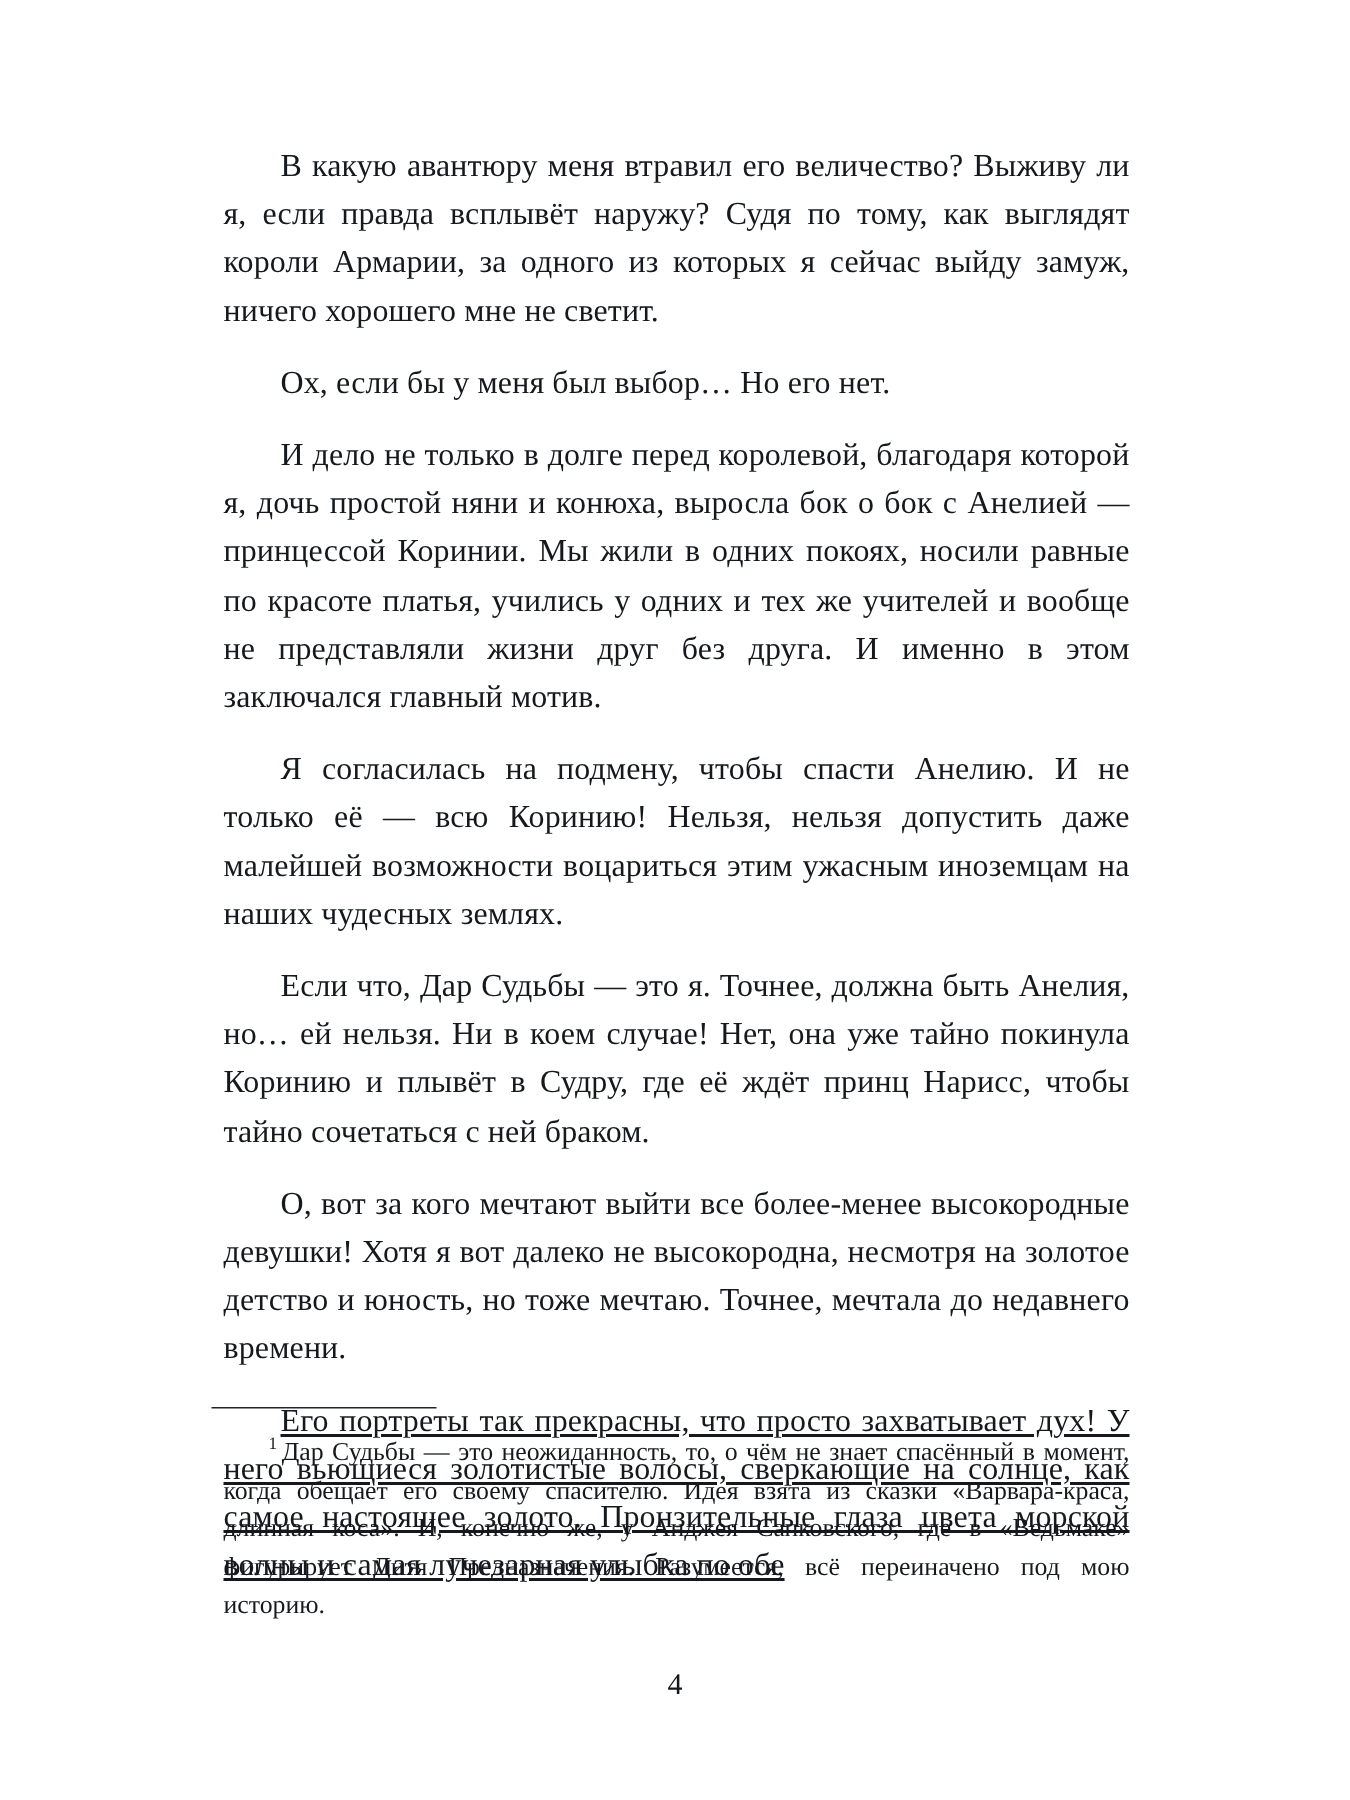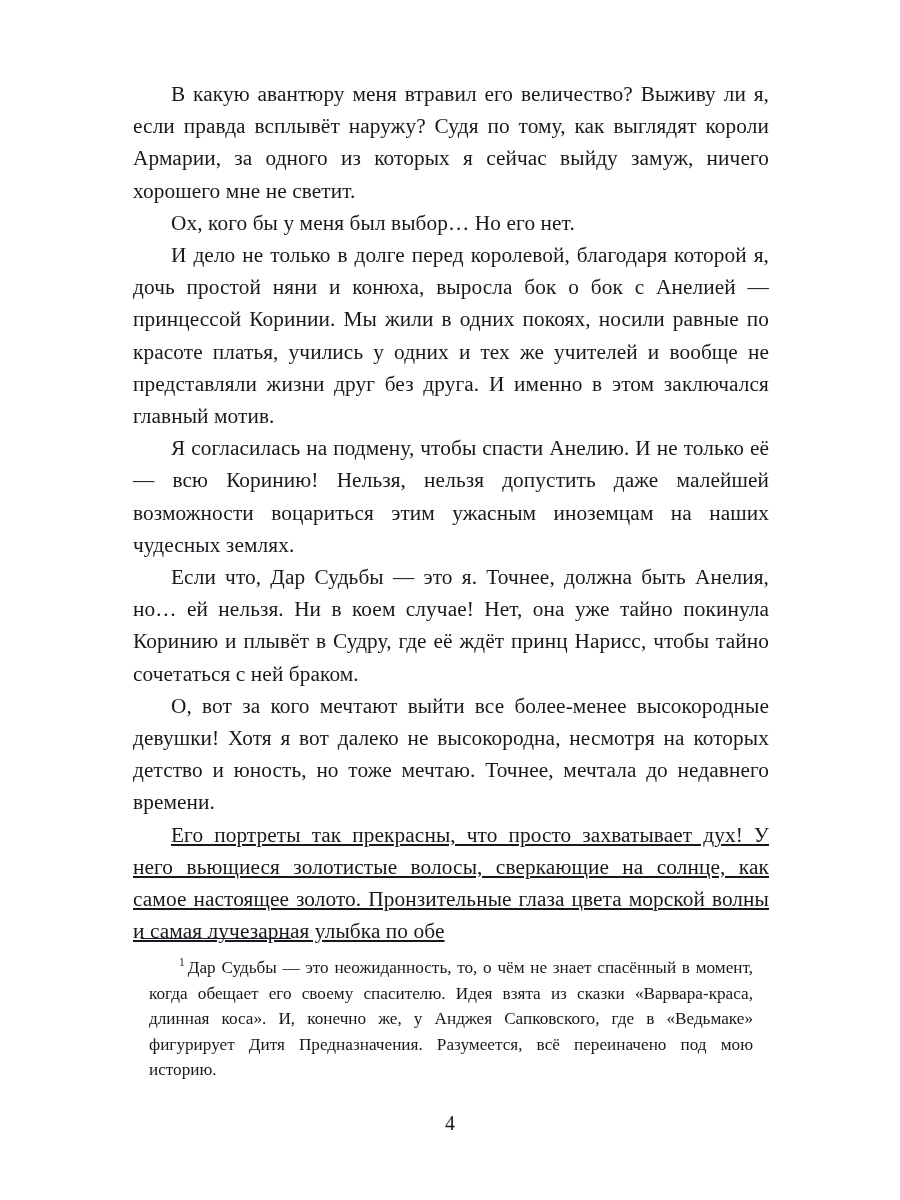--- a/index.html
+++ b/index.html
@@ -17,21 +17,21 @@
     font-family: "Liberation Serif", "DejaVu Serif", serif;
     color: #111418;
   }
   .body-block {
     position: absolute;
     left: 133px;
     top: 78px;
     width: 636px;
   }
   .body-block p {
-    margin: 0;
+    margin: 16px;
     font-size: 21.3px;
     line-height: 32.2px;
     text-align: justify;
     text-indent: 38px;
     letter-spacing: 0.1px;
     color: #15191d;
     -webkit-hyphens: none;
     hyphens: none;
   }
   .body-block p:last-child {
@@ -79,25 +79,25 @@
     color: #15191d;
   }
 </style>
 </head>
 <body>
 
 <div class="page">
 
   <div class="body-block">
     <p>В какую авантюру меня втравил его величество? Выживу ли я, если правда всплывёт наружу? Судя по тому, как выглядят короли Армарии, за одного из которых я сейчас выйду замуж, ничего хорошего мне не светит.</p>
-    <p>Ох, кого бы у меня был выбор… Но его нет.</p>
+    <p>Ох, если бы у меня был выбор… Но его нет.</p>
     <p>И дело не только в долге перед королевой, благодаря которой я, дочь простой няни и конюха, выросла бок о бок с Анелией — принцессой Коринии. Мы жили в одних покоях, носили равные по красоте платья, учились у одних и тех же учителей и вообще не представляли жизни друг без друга. И именно в этом заключался главный мотив.</p>
     <p>Я согласилась на подмену, чтобы спасти Анелию. И не только её — всю Коринию! Нельзя, нельзя допустить даже малейшей возможности воцариться этим ужасным иноземцам на наших чудесных землях.</p>
     <p>Если что, Дар Судьбы — это я. Точнее, должна быть Анелия, но… ей нельзя. Ни в коем случае! Нет, она уже тайно покинула Коринию и плывёт в Судру, где её ждёт принц Нарисс, чтобы тайно сочетаться с ней браком.</p>
-    <p>О, вот за кого мечтают выйти все более-менее высокородные девушки! Хотя я вот далеко не высокородна, несмотря на которых детство и юность, но тоже мечтаю. Точнее, мечтала до недавнего времени.</p>
+    <p>О, вот за кого мечтают выйти все более-менее высокородные девушки! Хотя я вот далеко не высокородна, несмотря на золотое детство и юность, но тоже мечтаю. Точнее, мечтала до недавнего времени.</p>
     <p>Его портреты так прекрасны, что просто захватывает дух! У него вьющиеся золотистые волосы, сверкающие на солнце, как самое настоящее золото. Пронзительные глаза цвета морской волны и самая лучезарная улыбка по обе</p>
   </div>
 
   <div class="footnote-wrap">
     <div class="footnote-rule"></div>
     <p><sup class="fnmark">1</sup><span>Дар Судьбы — это неожиданность, то, о чём не знает спасённый в момент, когда обещает его своему спасителю. Идея взята из сказки «Варвара-краса, длинная коса». И, конечно же, у Анджея Сапковского, где в «Ведьмаке» фигурирует Дитя Предназначения. Разумеется, всё переиначено под мою историю.</span></p>
   </div>
 
   <div class="page-number">4</div>
 

